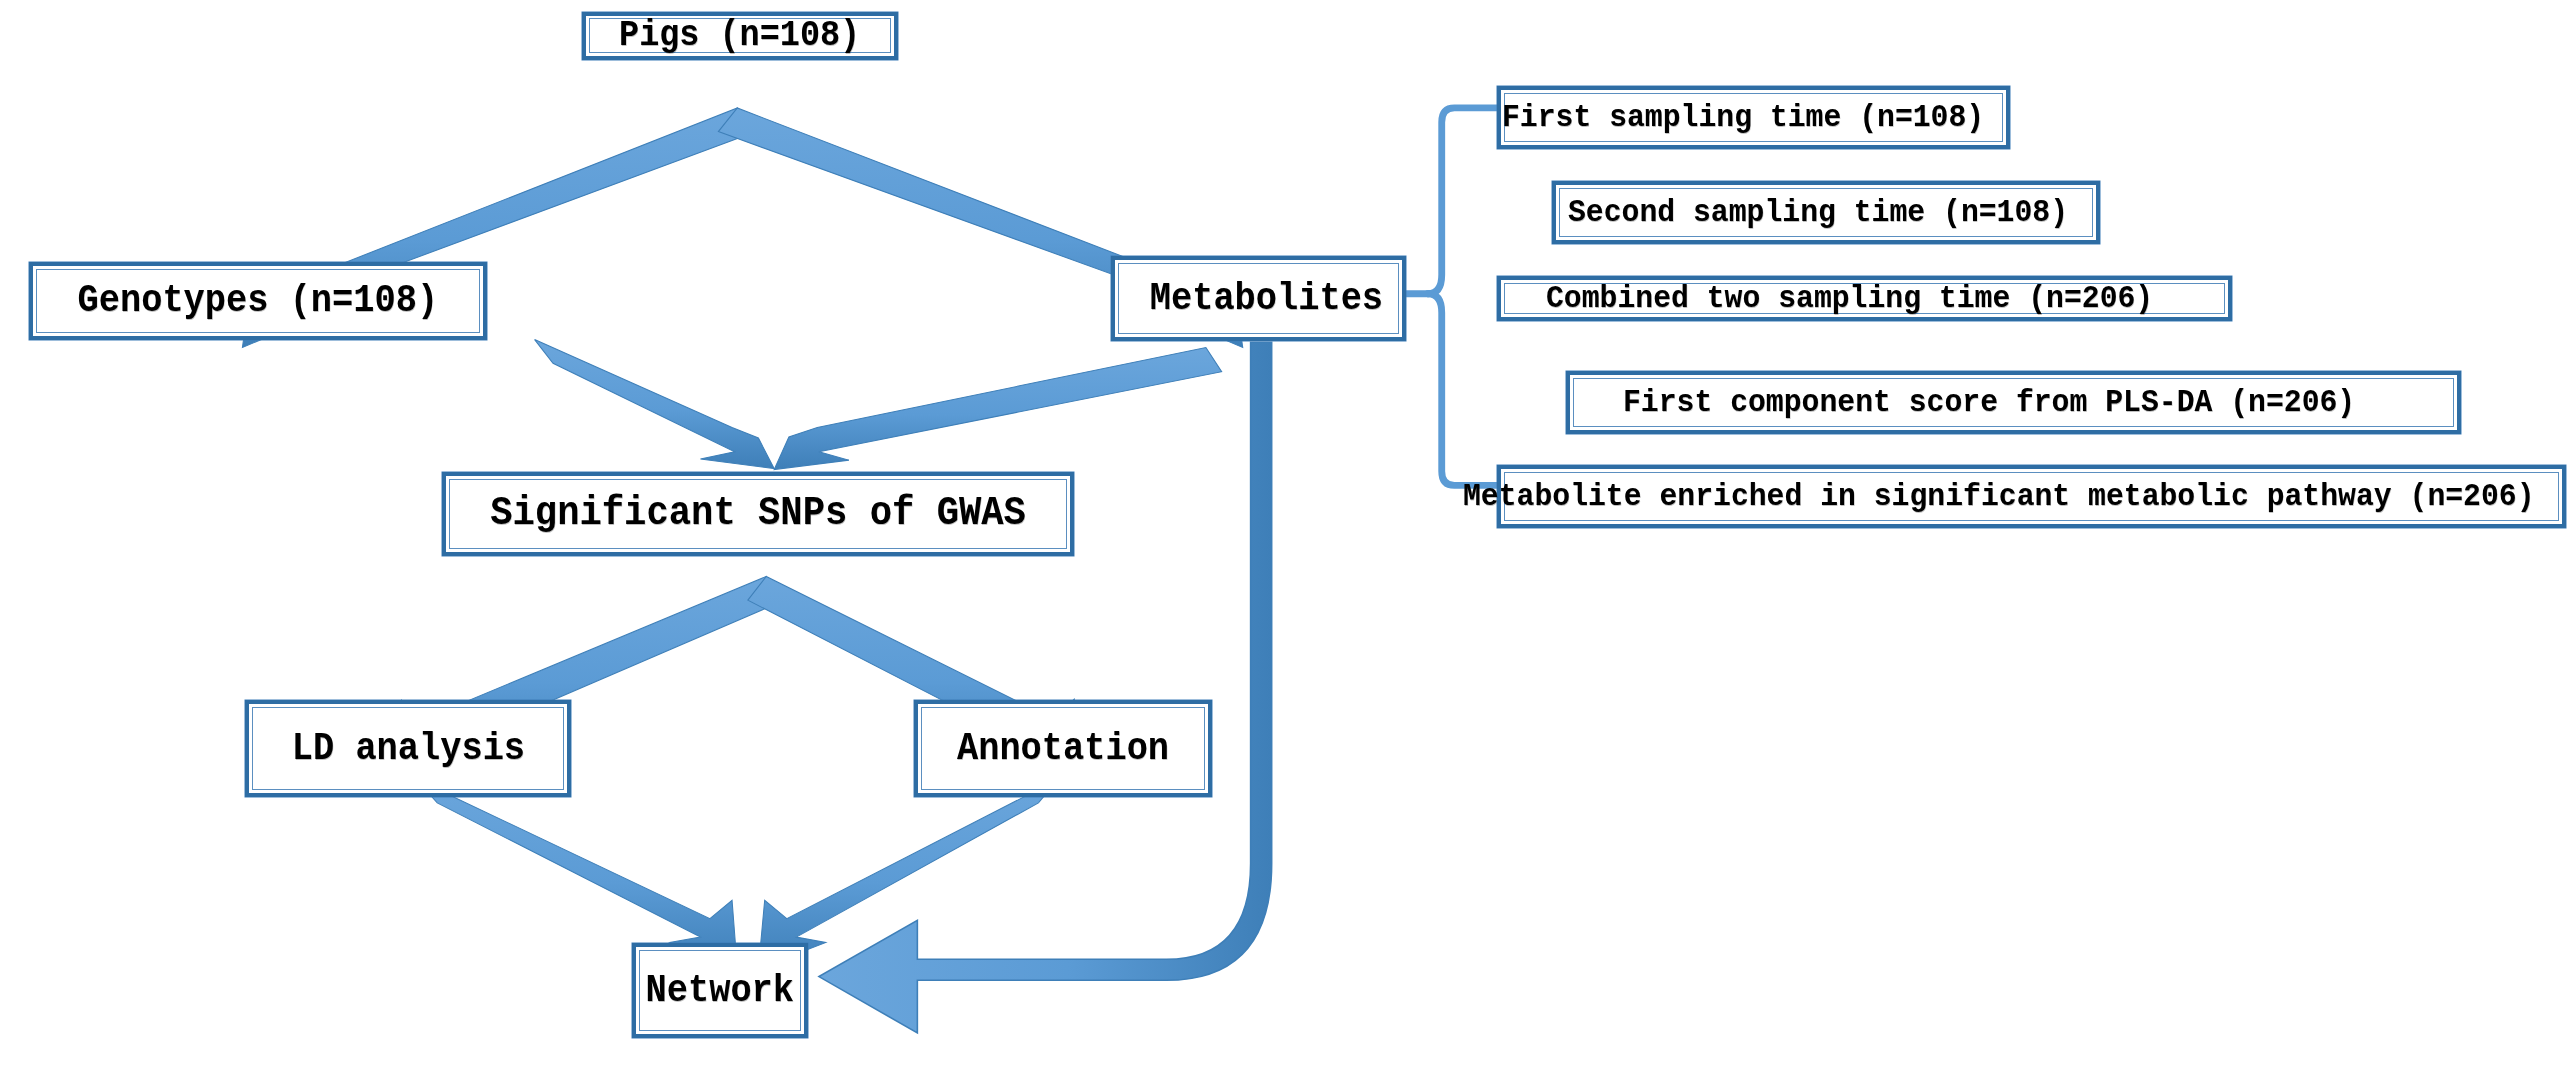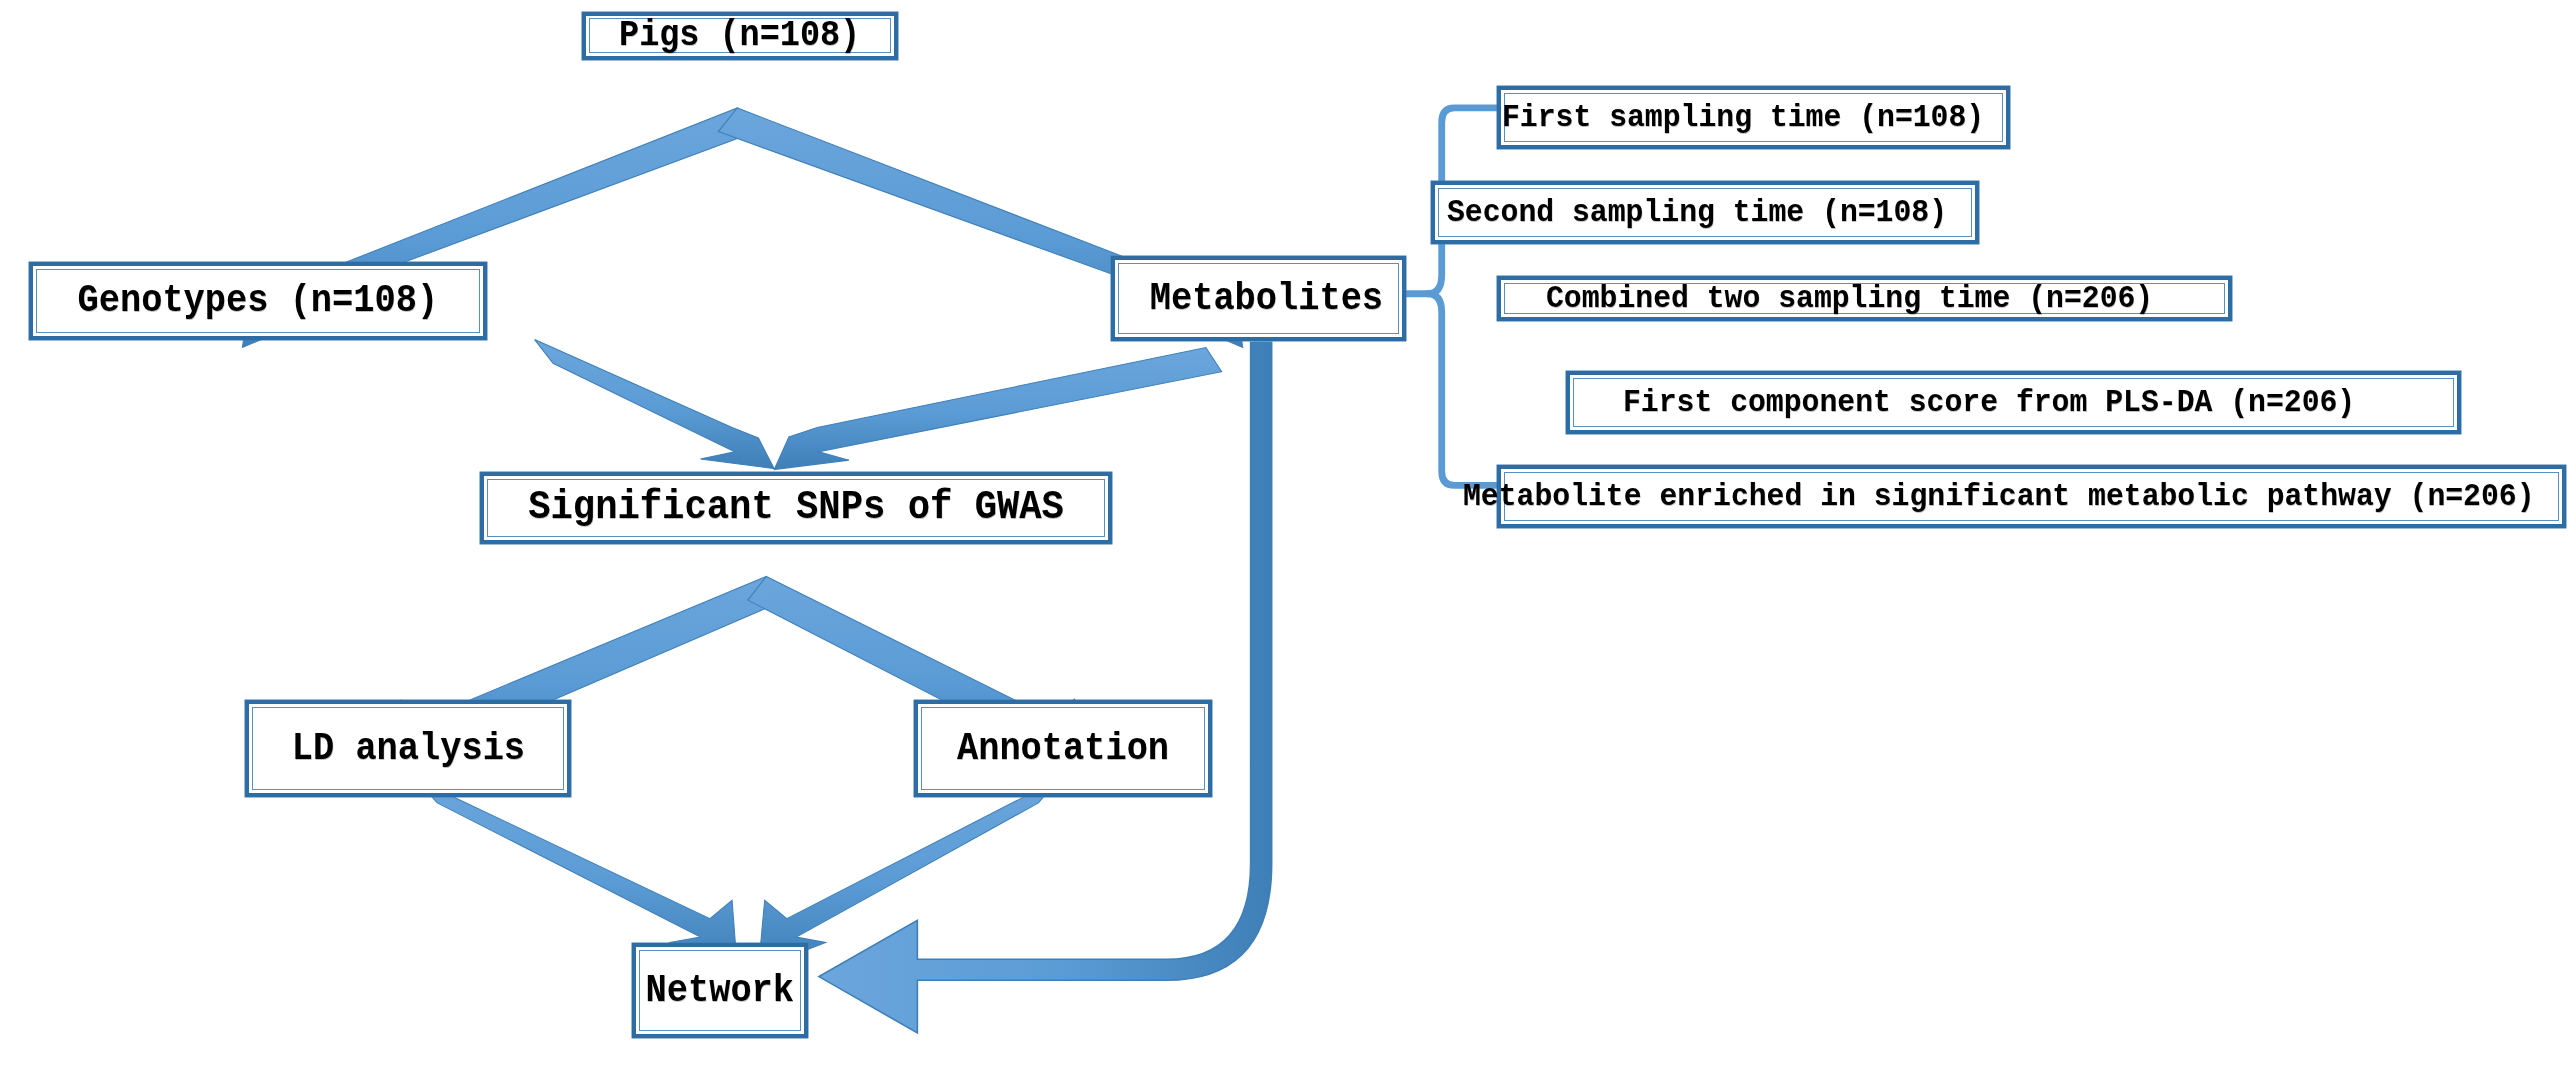--- a/index.html
+++ b/index.html
@@ -133,21 +133,21 @@
   <div class="node center" style="left:29px;top:262px;width:458px;height:78px;">
     <span class="inner"></span>
     <span class="lbl" style="font-size:38px;">Genotypes (n=108)</span>
   </div>
 
   <div class="node center" style="left:1111px;top:256px;width:295px;height:85px;padding-left:16px;">
     <span class="inner"></span>
     <span class="lbl" style="font-size:38px;">Metabolites</span>
   </div>
 
-  <div class="node center" style="left:442px;top:472px;width:632px;height:72px;margin-left:38px;">
+  <div class="node center" style="left:442px;top:472px;width:632px;height:84px;">
     <span class="inner"></span>
     <span class="lbl" style="font-size:40px;">Significant SNPs of GWAS</span>
   </div>
 
   <div class="node center" style="left:245px;top:700px;width:326px;height:97px;">
     <span class="inner"></span>
     <span class="lbl" style="font-size:38px;">LD analysis</span>
   </div>
 
   <div class="node center" style="left:914px;top:700px;width:298px;height:97px;">
@@ -158,21 +158,21 @@
   <div class="node center" style="left:632px;top:943px;width:176px;height:95px;">
     <span class="inner"></span>
     <span class="lbl" style="font-size:38px;">Network</span>
   </div>
 
   <div class="node" style="left:1497px;top:86px;width:513px;height:63px;padding-left:16px;">
     <span class="inner"></span>
     <span class="lbl" style="font-size:32px;">First sampling time (n=108)</span>
   </div>
 
-  <div class="node" style="left:1431px;top:181px;width:548px;height:63px;padding-left:22px;">
+  <div class="node" style="left:1552px;top:181px;width:548px;height:63px;padding-left:22px;">
     <span class="inner"></span>
     <span class="lbl" style="font-size:32px;">Second sampling time (n=108)</span>
   </div>
 
   <div class="node" style="left:1497px;top:276px;width:735px;height:45px;padding-left:16px;">
     <span class="inner"></span>
     <span class="lbl" style="font-size:32px;">Combined two sampling time (n=206)</span>
   </div>
 
   <div class="node" style="left:1566px;top:371px;width:895px;height:63px;padding-left:6px;">

